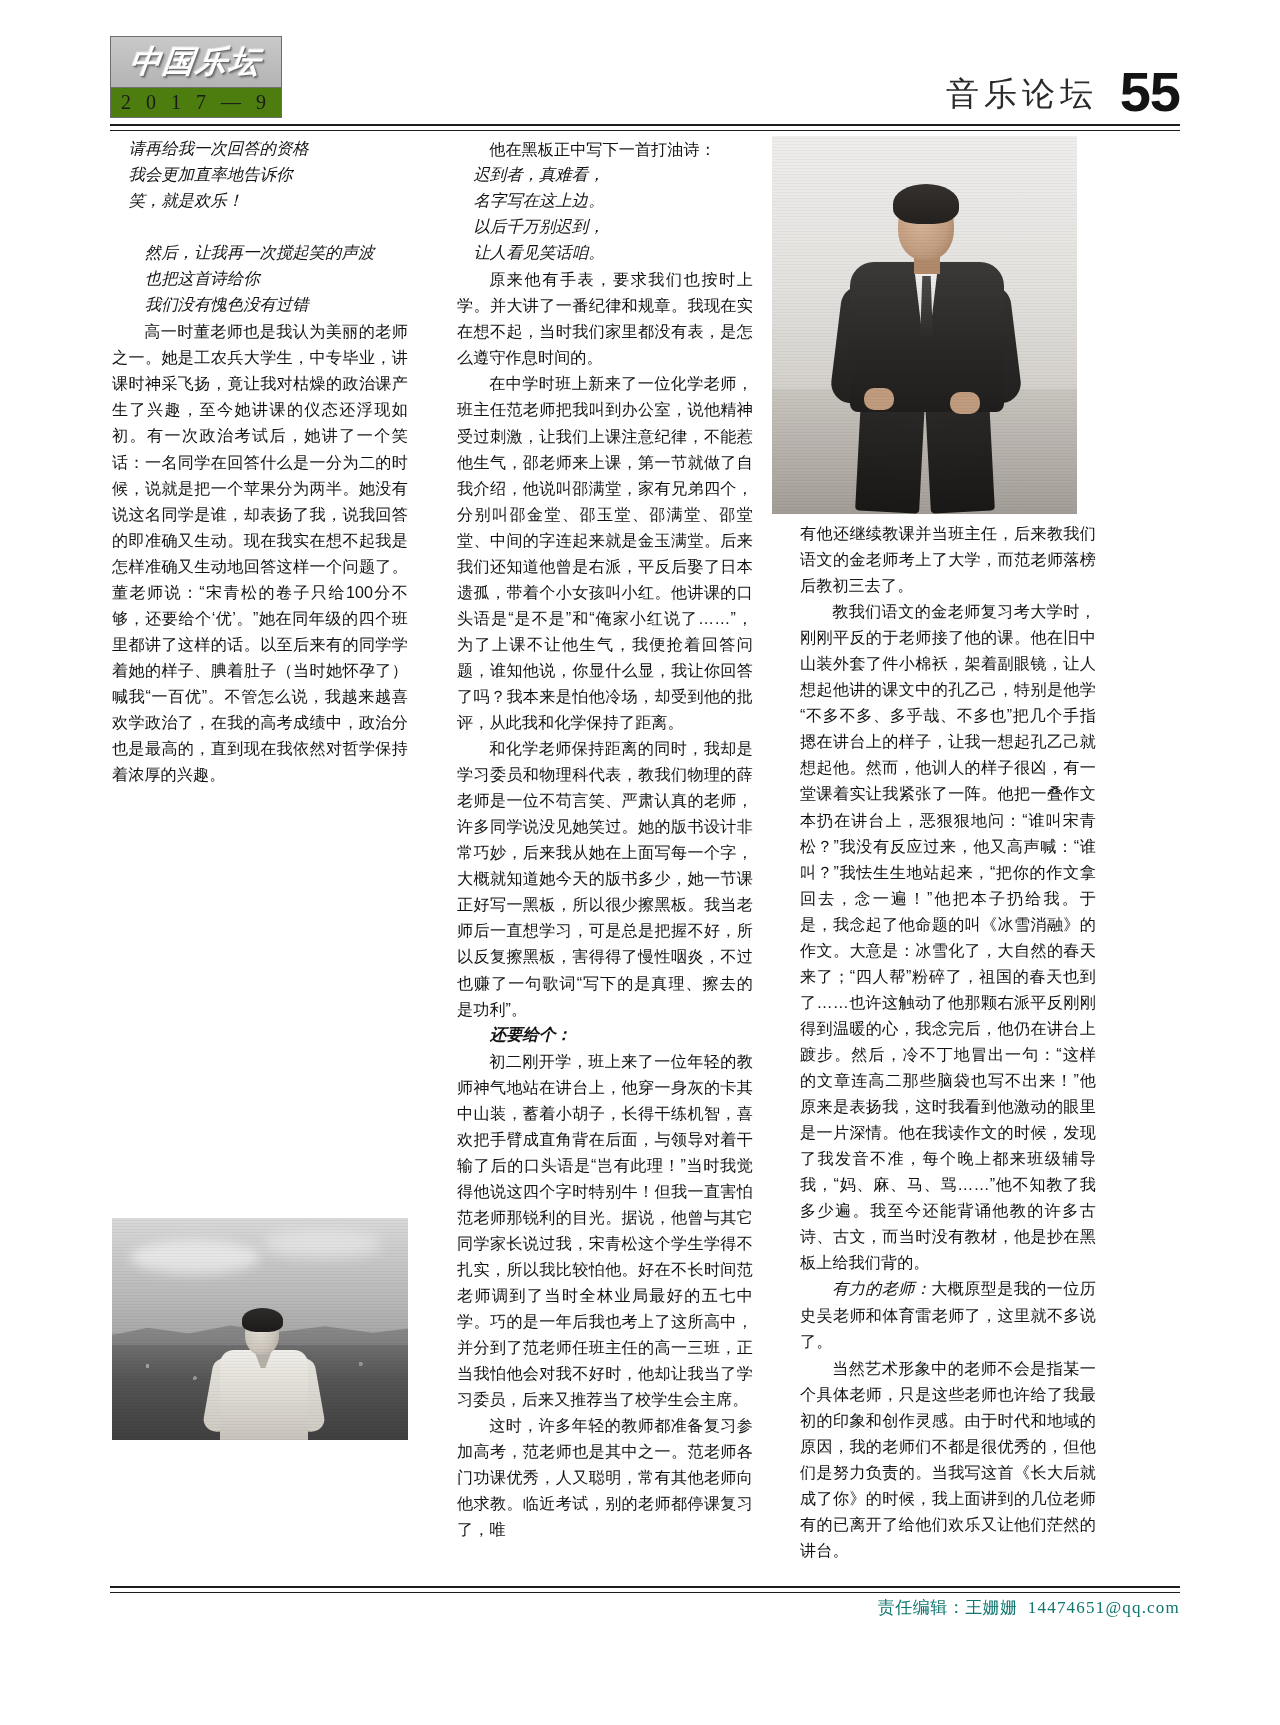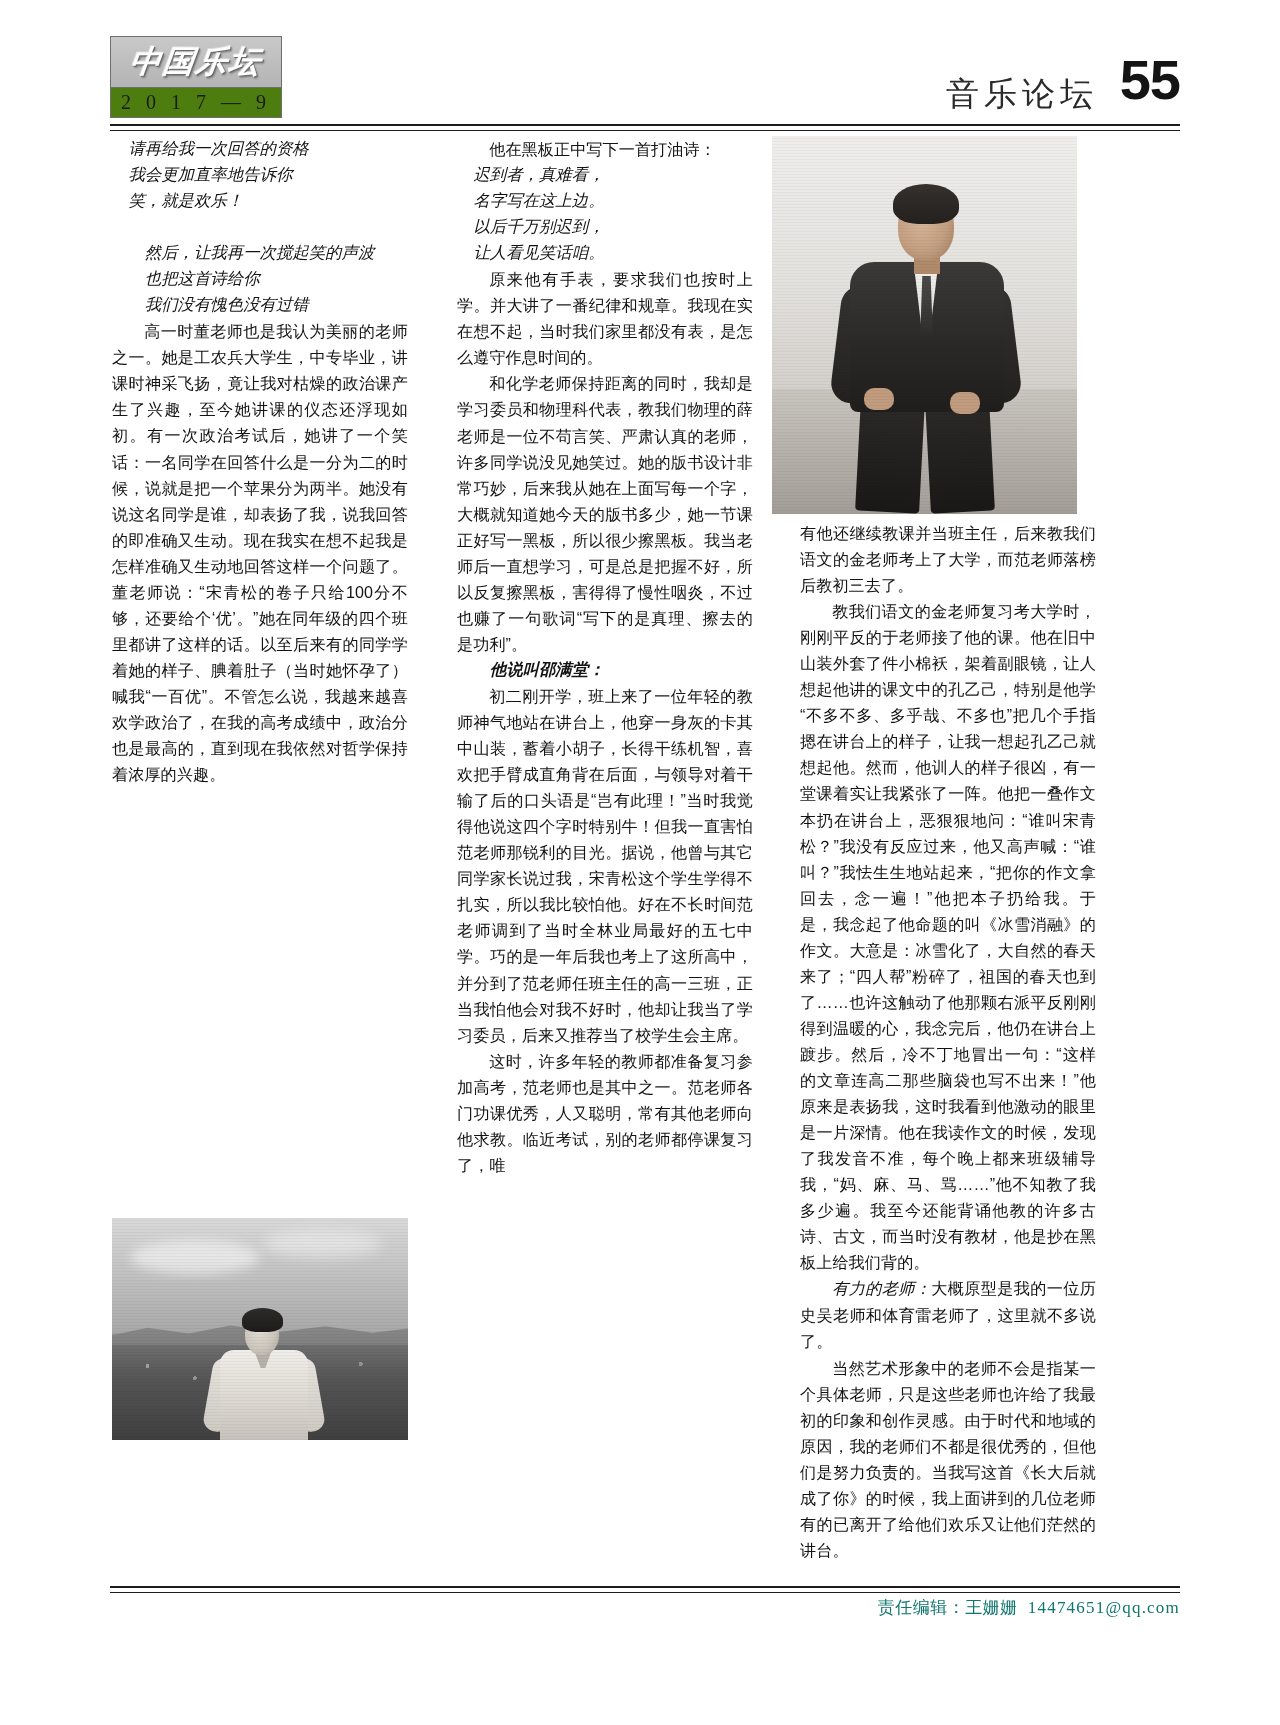--- a/index.html
+++ b/index.html
@@ -75,21 +75,21 @@
     top: 72px;
     font-size: 33px;
     letter-spacing: 5px;
     color: #2b2b2b;
     font-family: "Liberation Serif", "DejaVu Serif", serif;
     white-space: nowrap;
   }
   .page-number {
     position: absolute;
     right: 100px;
-    top: 52px;
+    top: 64px;
     font-family: "Liberation Sans", "DejaVu Sans", sans-serif;
     font-weight: bold;
     font-size: 56px;
     line-height: 56px;
     color: #141414;
     letter-spacing: -1px;
   }
 
   .rule-top {
     position: absolute;
@@ -378,22 +378,23 @@
     <p class="body">高一时董老师也是我认为美丽的老师之一。她是工农兵大学生，中专毕业，讲课时神采飞扬，竟让我对枯燥的政治课产生了兴趣，至今她讲课的仪态还浮现如初。有一次政治考试后，她讲了一个笑话：一名同学在回答什么是一分为二的时候，说就是把一个苹果分为两半。她没有说这名同学是谁，却表扬了我，说我回答的即准确又生动。现在我实在想不起我是怎样准确又生动地回答这样一个问题了。董老师说：“宋青松的卷子只给100分不够，还要给个‘优’。”她在同年级的四个班里都讲了这样的话。以至后来有的同学学着她的样子、腆着肚子（当时她怀孕了）喊我“一百优”。不管怎么说，我越来越喜欢学政治了，在我的高考成绩中，政治分也是最高的，直到现在我依然对哲学保持着浓厚的兴趣。</p>
   </div>
 
   <div class="col col-2">
     <p class="body">他在黑板正中写下一首打油诗：</p>
     <div class="poem">迟到者，真难看，</div>
     <div class="poem">名字写在这上边。</div>
     <div class="poem">以后千万别迟到，</div>
     <div class="poem">让人看见笑话咱。</div>
     <p class="body">原来他有手表，要求我们也按时上学。并大讲了一番纪律和规章。我现在实在想不起，当时我们家里都没有表，是怎么遵守作息时间的。</p>
+    <p class="body">在中学时班上新来了一位化学老师，班主任范老师把我叫到办公室，说他精神受过刺激，让我们上课注意纪律，不能惹他生气，邵老师来上课，第一节就做了自我介绍，他说叫邵满堂，家有兄弟四个，分别叫邵金堂、邵玉堂、邵满堂、邵堂堂、中间的字连起来就是金玉满堂。后来我们还知道他曾是右派，平反后娶了日本遗孤，带着个小女孩叫小红。他讲课的口头语是“是不是”和“俺家小红说了……”，为了上课不让他生气，我便抢着回答问题，谁知他说，你显什么显，我让你回答了吗？我本来是怕他冷场，却受到他的批评，从此我和化学保持了距离。</p>
     <p class="body">和化学老师保持距离的同时，我却是学习委员和物理科代表，教我们物理的薛老师是一位不苟言笑、严肃认真的老师，许多同学说没见她笑过。她的版书设计非常巧妙，后来我从她在上面写每一个字，大概就知道她今天的版书多少，她一节课正好写一黑板，所以很少擦黑板。我当老师后一直想学习，可是总是把握不好，所以反复擦黑板，害得得了慢性咽炎，不过也赚了一句歌词“写下的是真理、擦去的是功利”。</p>
-    <p class="subhead">他说叫邵满堂：</p>
+    <p class="subhead">还要给个：</p>
     <p class="body">初二刚开学，班上来了一位年轻的教师神气地站在讲台上，他穿一身灰的卡其中山装，蓄着小胡子，长得干练机智，喜欢把手臂成直角背在后面，与领导对着干输了后的口头语是“岂有此理！”当时我觉得他说这四个字时特别牛！但我一直害怕范老师那锐利的目光。据说，他曾与其它同学家长说过我，宋青松这个学生学得不扎实，所以我比较怕他。好在不长时间范老师调到了当时全林业局最好的五七中学。巧的是一年后我也考上了这所高中，并分到了范老师任班主任的高一三班，正当我怕他会对我不好时，他却让我当了学习委员，后来又推荐当了校学生会主席。</p>
     <p class="body">这时，许多年轻的教师都准备复习参加高考，范老师也是其中之一。范老师各门功课优秀，人又聪明，常有其他老师向他求教。临近考试，别的老师都停课复习了，唯</p>
   </div>
 
   <div class="col col-3" style="top:520px;">
     <p class="body noindent">有他还继续教课并当班主任，后来教我们语文的金老师考上了大学，而范老师落榜后教初三去了。</p>
     <p class="body">教我们语文的金老师复习考大学时，刚刚平反的于老师接了他的课。他在旧中山装外套了件小棉袄，架着副眼镜，让人想起他讲的课文中的孔乙己，特别是他学“不多不多、多乎哉、不多也”把几个手指摁在讲台上的样子，让我一想起孔乙己就想起他。然而，他训人的样子很凶，有一堂课着实让我紧张了一阵。他把一叠作文本扔在讲台上，恶狠狠地问：“谁叫宋青松？”我没有反应过来，他又高声喊：“谁叫？”我怯生生地站起来，“把你的作文拿回去，念一遍！”他把本子扔给我。于是，我念起了他命题的叫《冰雪消融》的作文。大意是：冰雪化了，大自然的春天来了；“四人帮”粉碎了，祖国的春天也到了……也许这触动了他那颗右派平反刚刚得到温暖的心，我念完后，他仍在讲台上踱步。然后，冷不丁地冒出一句：“这样的文章连高二那些脑袋也写不出来！”他原来是表扬我，这时我看到他激动的眼里是一片深情。他在我读作文的时候，发现了我发音不准，每个晚上都来班级辅导我，“妈、麻、马、骂……”他不知教了我多少遍。我至今还能背诵他教的许多古诗、古文，而当时没有教材，他是抄在黑板上给我们背的。</p>
     <p class="body">
       <span class="inline-kai">有力的老师：</span><span>大概原型是我的一位历史吴老师和体育雷老师了，这里就不多说了。</span>
     </p>

